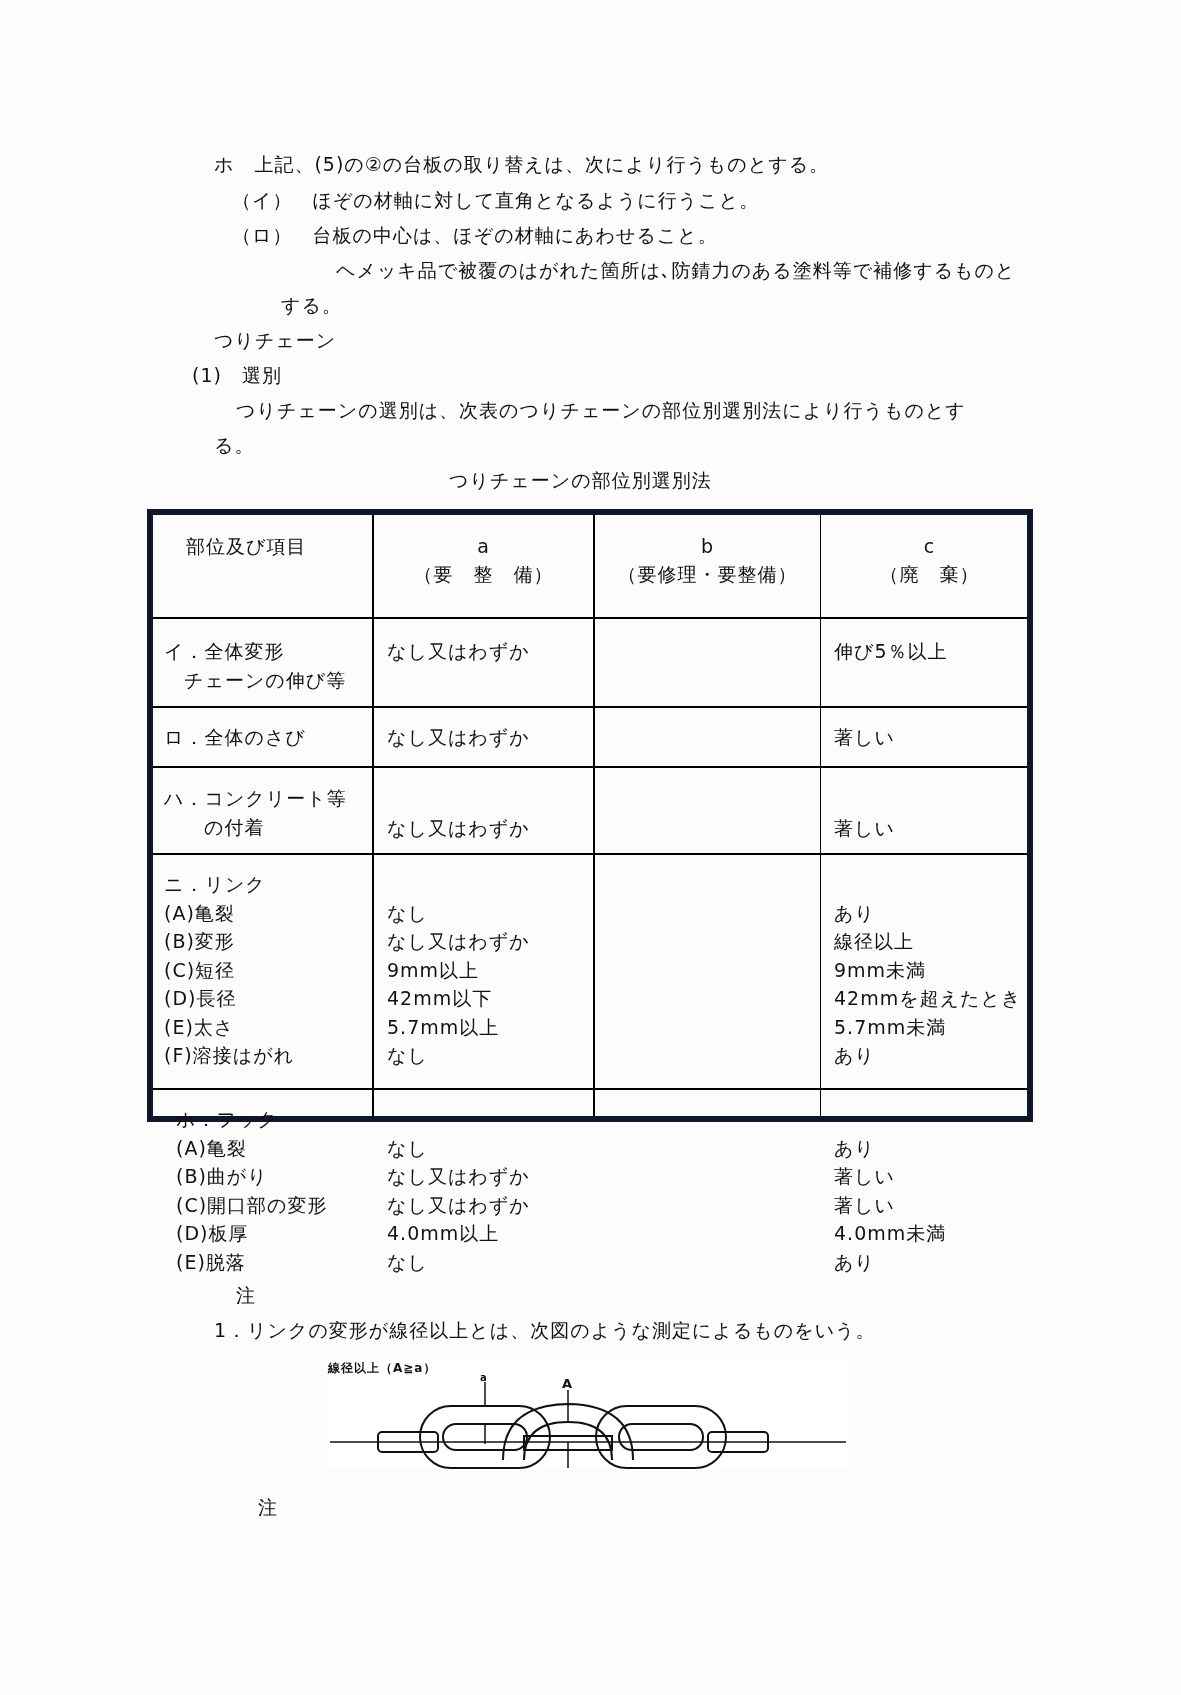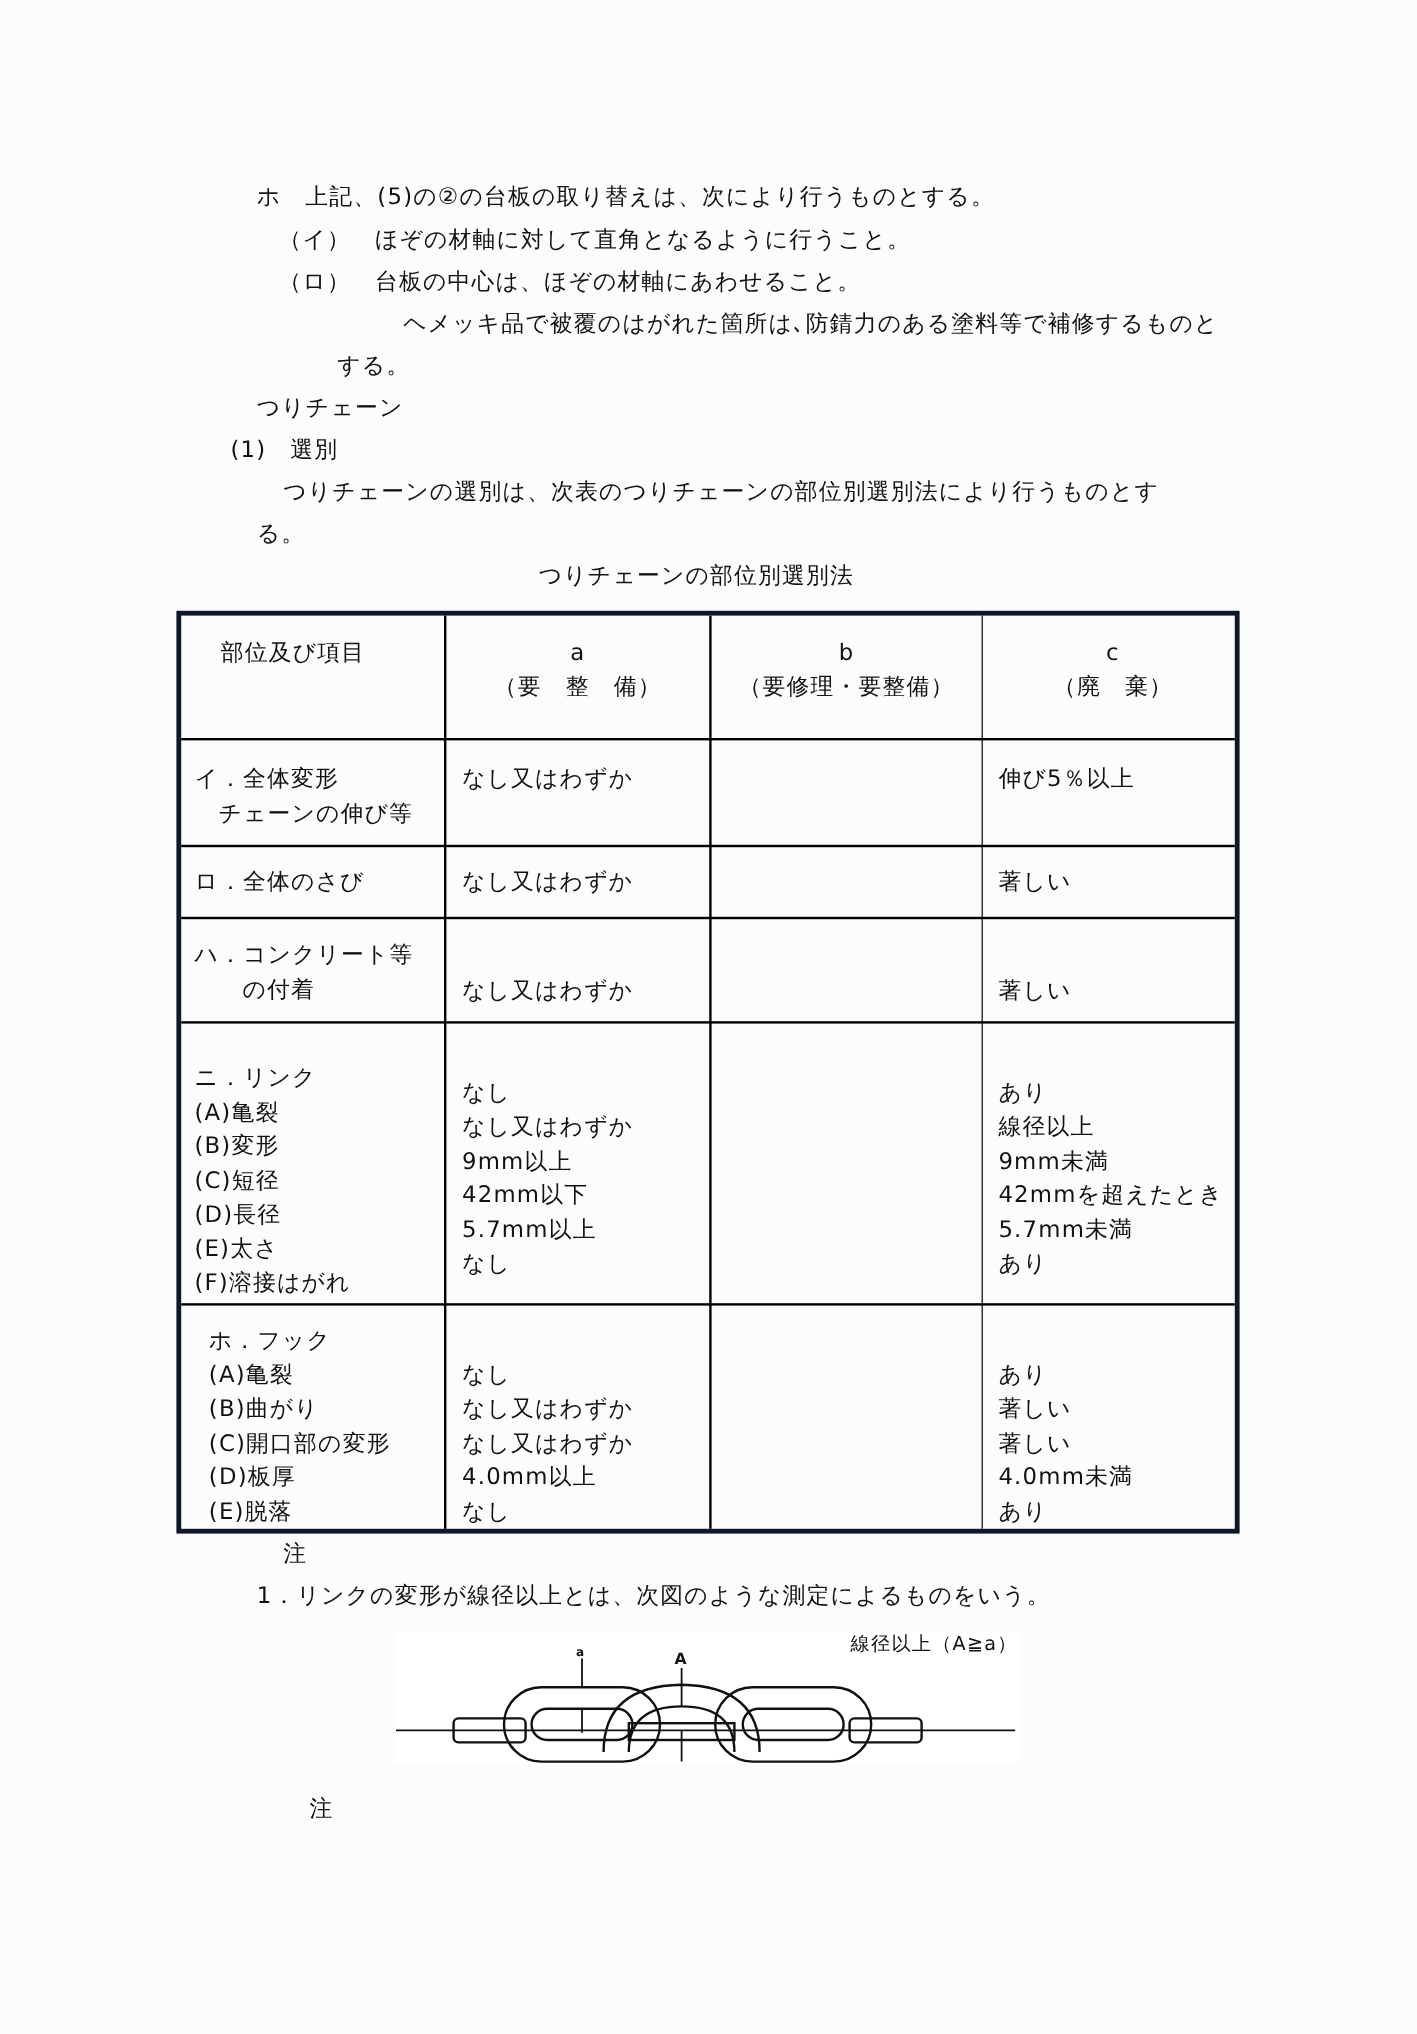--- a/index.html
+++ b/index.html
@@ -14,22 +14,22 @@
     }
     .line {
       position: absolute;
       white-space: nowrap;
       line-height: 24px;
       letter-spacing: 1px;
     }
     .table {
       position: absolute;
       left: 147px; top: 509px;
-      width: 886px; height: 769px;
-      border: 4px solid #0f172a;
+      width: 886px; height: 613px;
+      border: 6px solid #0f172a;
       box-sizing: border-box;
     }
     .hline { position: absolute; left: 0; right: 0; height: 0; border-top: 2px solid #000; }
     .vline { position: absolute; top: 0; bottom: 0; width: 0; border-left: 2px solid #000; }
     .vline.thin { border-left: 1px solid #000; }
     .cell {
       position: absolute;
       white-space: pre;
       line-height: 28.5px;
       font-size: 19px;
@@ -91,21 +91,21 @@
   <div class="cell" style="left:681px; top:208px;">著しい</div>
 
   <div class="cell" style="left:11px; top:270px;font-family:Liberation Serif, serif;">ハ．コンクリート等
 　　の付着</div>
   <div class="cell" style="left:234px; top:270px;">
 なし又はわずか</div>
   <div class="cell" style="left:455px; top:270px;"></div>
   <div class="cell" style="left:681px; top:270px;">
 著しい</div>
 
-  <div class="cell" style="left:11px; top:355px;margin-top:16px;">ニ．リンク
+  <div class="cell" style="left:11px; top:355px;">ニ．リンク
 (A)亀裂
 (B)変形
 (C)短径
 (D)長径
 (E)太さ
 (F)溶接はがれ</div>
   <div class="cell" style="left:234px; top:355px;">
 なし
 なし又はわずか
 9mm以上
@@ -139,21 +139,21 @@
 著しい
 著しい
 4.0mm未満
 あり</div>
 </div>
 
 <div class="line" style="left:236px; top:1283px;">注</div>
 <div class="line" style="left:214px; top:1318px;">1．リンクの変形が線径以上とは、次図のような測定によるものをいう。</div>
 
 <div class="diagram">
-  <div style="position:absolute; left:0; top:0; width:520px; text-align:right; font-size:16px; font-weight:normal; letter-spacing:1px;">線径以上（A≧a）</div>
+  <div style="position:absolute; left:0; top:0; width:520px; text-align:left; font-size:12px; font-weight:bold; letter-spacing:1px;">線径以上（A≧a）</div>
   <svg width="520" height="110" style="position:absolute; left:0; top:0;">
     <g fill="none" stroke="#111" stroke-width="2">
 
       <line x1="2" y1="82" x2="518" y2="82" stroke-width="1.5"></line>
 
       <rect x="50" y="72" width="60" height="20" rx="4"></rect>
 
       <rect x="92" y="46" width="130" height="62" rx="31"></rect>
       <rect x="115" y="64" width="84" height="26" rx="13"></rect>
 

